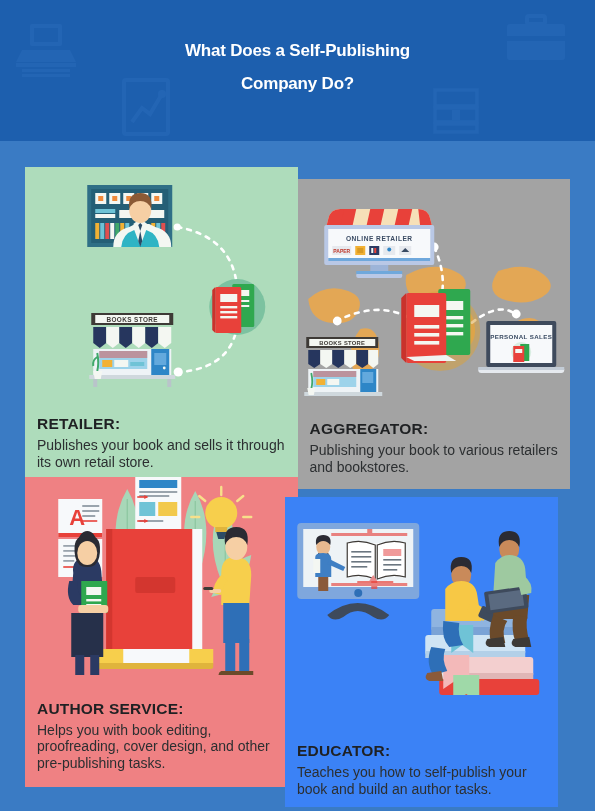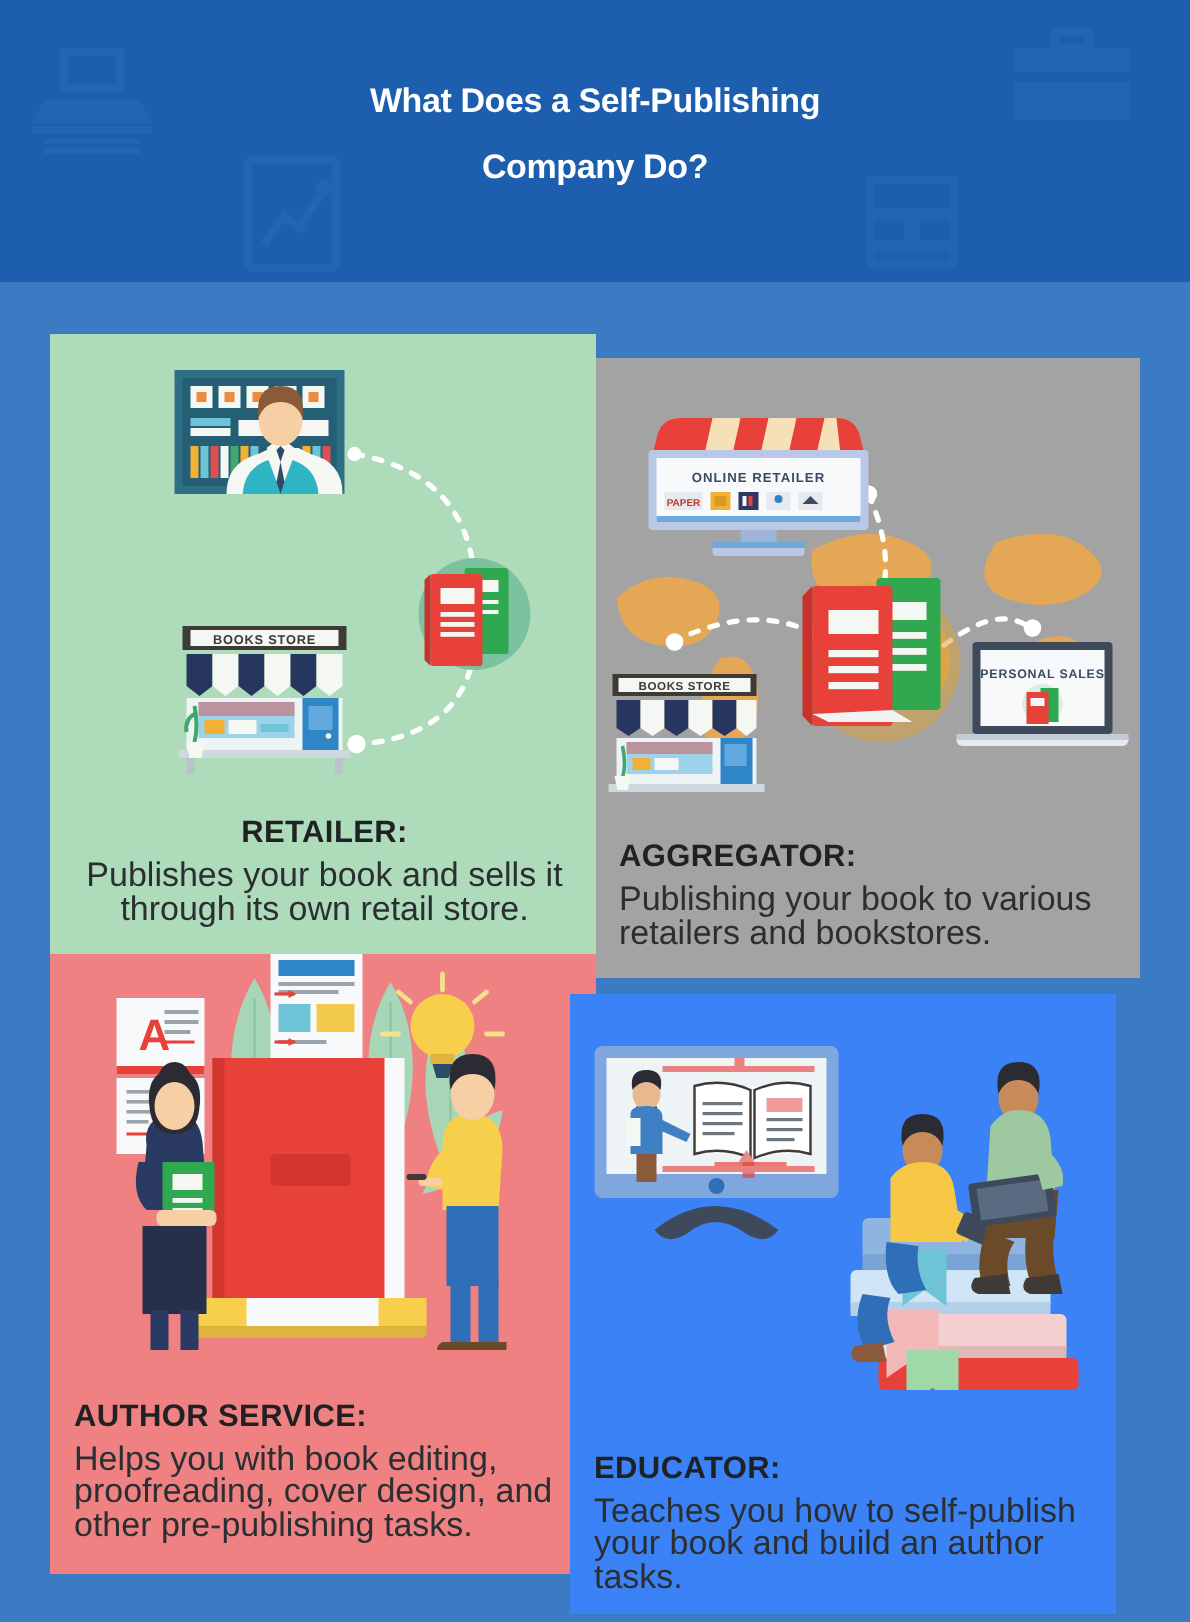--- a/index.html
+++ b/index.html
@@ -76,25 +76,25 @@
     bottom: 12px;
   }
   .heading {
     font-size: 15.5px;
     font-weight: bold;
     color: #1f2123;
     letter-spacing: 0.2px;
     margin-bottom: 4px;
   }
   .body-text {
-    font-size: 17px;
+    font-size: 14px;
     line-height: 16.5px;
     color: #2c2f31;
   }
-  .copy-retailer   { bottom: 14px; text-align: center; }
+  .copy-retailer   { bottom: 7px; }
   .copy-aggregator { bottom: 14px; }
   .copy-author     { bottom: 16px; }
   .copy-educator   { bottom: 10px; }
 
   svg { display: block; }
 </style>
 </head>
 <body>
 
 <div class="poster">

